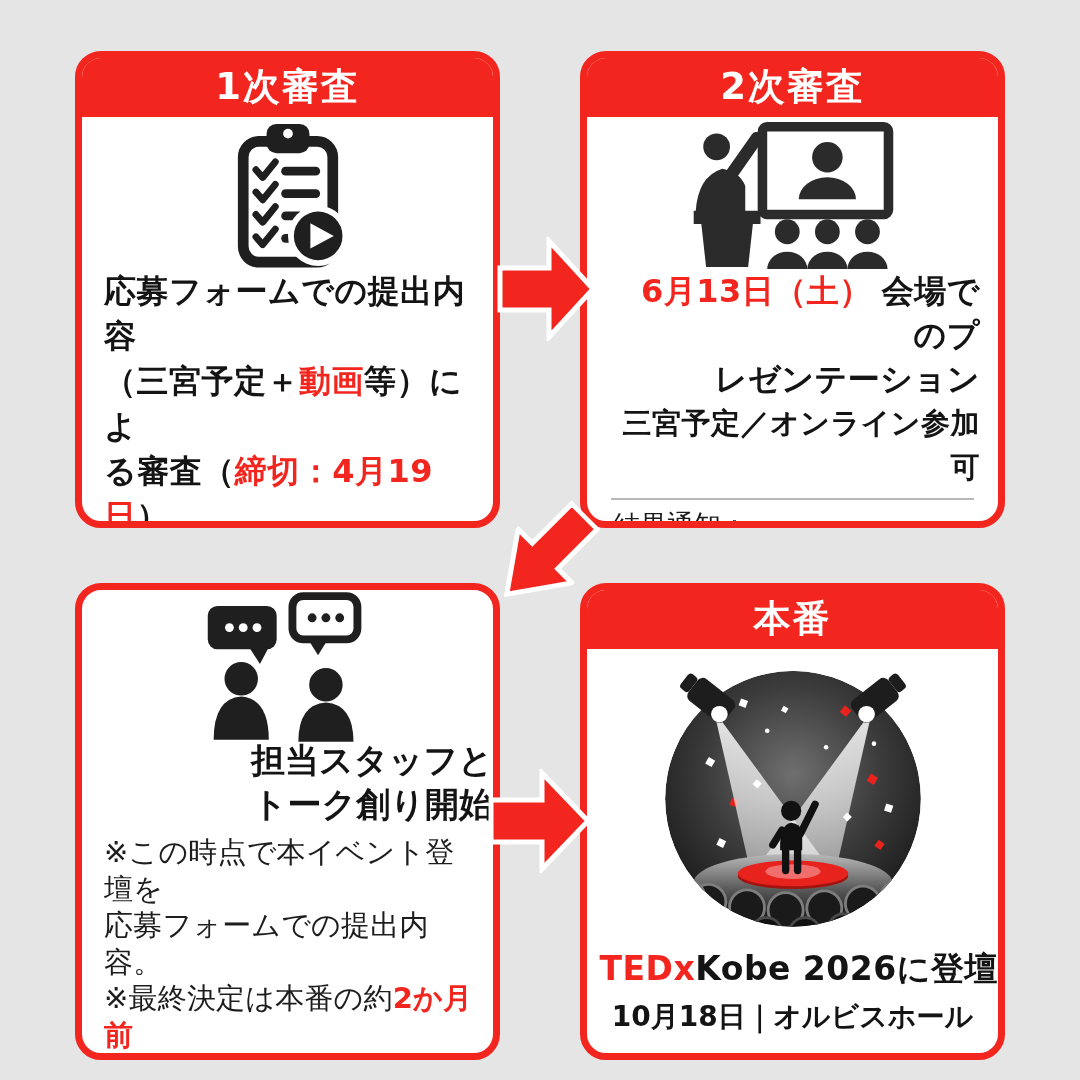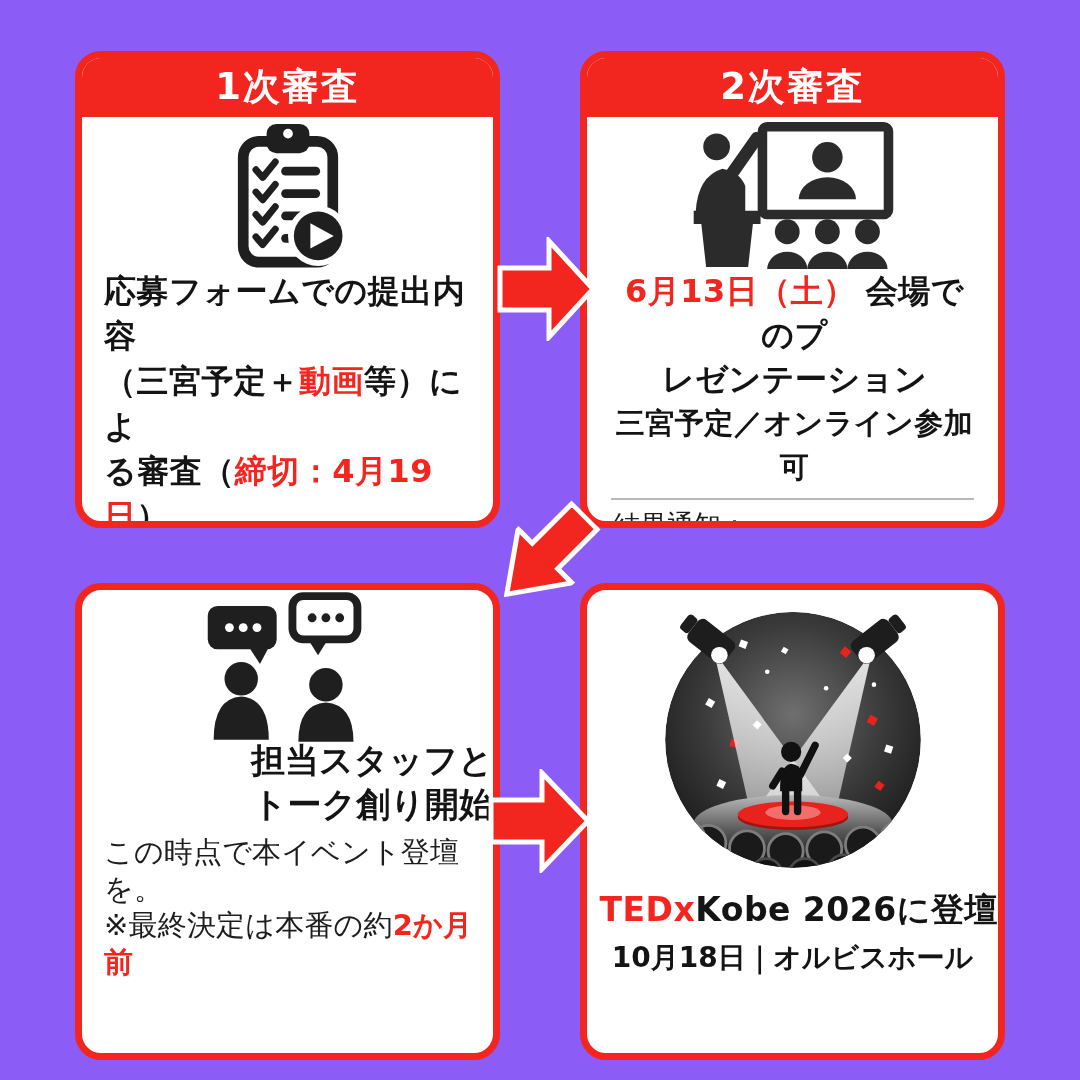--- a/index.html
+++ b/index.html
@@ -11,21 +11,21 @@
   }
   *{margin:0;padding:0;box-sizing:border-box;}
   html,body{background:#fff;}
   body{
     font-family:"DejaVu Sans","Liberation Sans",sans-serif;
     color:var(--ink);
   }
   .canvas{
     position:relative;
     width:1080px;height:1080px;
-    background:#8b5cf6;
+    background:#e5e5e5;
     overflow:hidden;
   }
   .card{
     position:absolute;
     width:425px;height:477px;
     background:#fff;
     border:7px solid var(--red);
     border-radius:26px;
     overflow:hidden;
   }
@@ -49,21 +49,21 @@
   .card1 .icon-row{height:148px;margin-top:4px;}
   .card2 .icon-row{height:148px;margin-top:4px;}
   .card3 .icon-row{height:142px;margin-top:6px;}
   .main-text{
     font-weight:700;
     color:var(--ink);
     padding:0 18px;
     letter-spacing:0.5px;
   }
   .card1 .main-text{font-size:32px;line-height:45px;text-align:left;padding-left:22px;}
-  .card2 .main-text{font-size:32px;line-height:44px;text-align:center;padding-left:22px;}
+  .card2 .main-text{font-size:32px;line-height:44px;text-align:right;padding-left:22px;}
   .line-small{font-size:29px;}
   .red-text{color:var(--red);}
   .pad-after{padding-right:10px;}
   .divider{
     border-top:2px solid var(--divider);
     margin:9px 24px 7px 24px;
   }
   .result-label{
     font-size:27px;
     font-weight:400;
@@ -189,27 +189,31 @@
         <path d="M22 150 Q22 108 50 106 Q78 108 78 150 Z" fill="#1f1f1f"></path>
         <circle cx="136" cy="94" r="17" fill="#1f1f1f"></circle>
         <path d="M108 152 Q108 114 136 112 Q164 114 164 152 Z" fill="#1f1f1f"></path>
       </svg>
     </div>
     <div class="center-text">
       <div>担当スタッフと</div>
       <div>トーク創り開始</div>
     </div>
     <div class="notes">
-      <div>この時点で本イベント登壇を。</div>
+      <div>※この時点で本イベント登壇を</div>
+      <div>応募フォームでの提出内容。</div>
       <div><span>※最終決定は本番の約</span><span class="red-text">2か月前</span></div>
 
     </div>
   </div>
 
   <div class="card card4">
+    <div class="card-header">
+      <span>本番</span>
+    </div>
     <div class="stage-row">
       <svg width="276" height="276" viewBox="0 0 300 300">
         <defs>
           <radialGradient id="bgG" cx="50%" cy="40%" r="68%">
             <stop offset="0%" stop-color="#6f6f6f"></stop>
             <stop offset="50%" stop-color="#3c3c3c"></stop>
             <stop offset="100%" stop-color="#131313"></stop>
           </radialGradient>
           <linearGradient id="beamG" x1="0" y1="0" x2="0" y2="1">
             <stop offset="0%" stop-color="#ffffff" stop-opacity="0.95"></stop>

